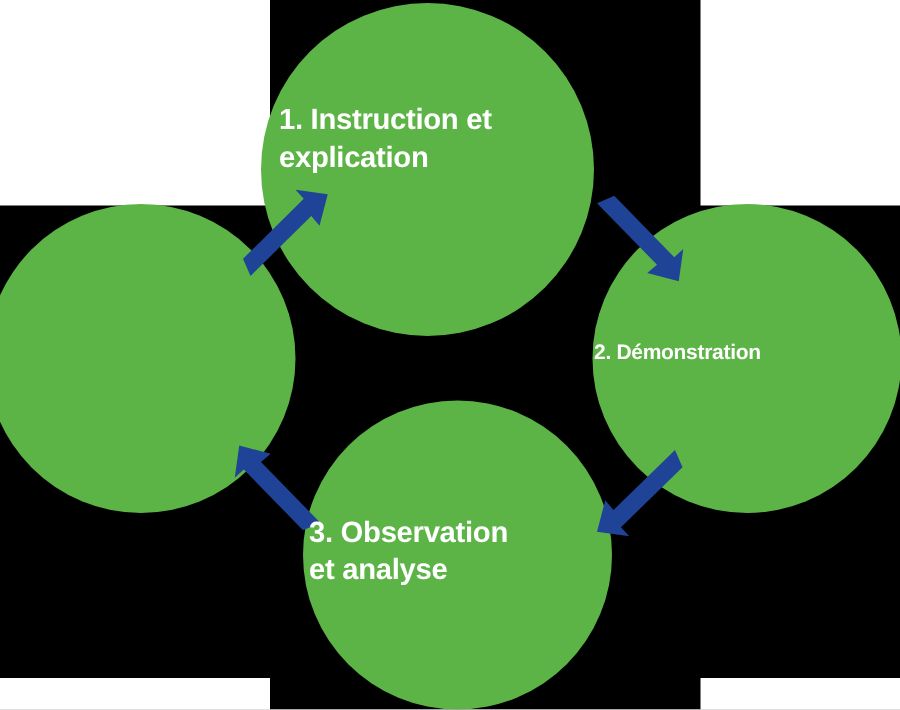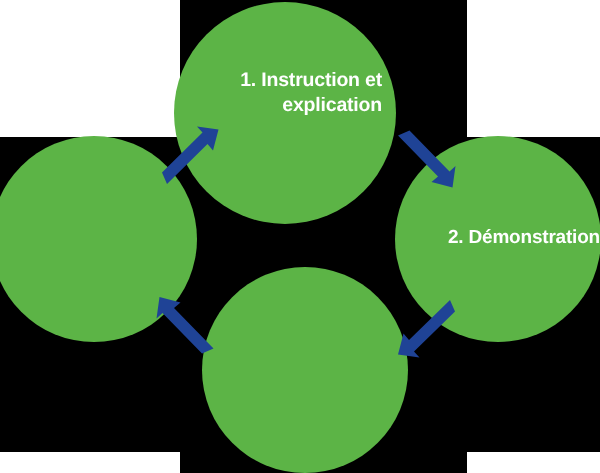--- a/index.html
+++ b/index.html
@@ -27,36 +27,36 @@
     height: 473px;
     display: block;
   }
   .node-label {
     position: absolute;
     color: #ffffff;
     font-family: "Liberation Sans", sans-serif;
     font-weight: bold;
     font-size: 19.5px;
     line-height: 1.28;
-    text-align: right;
+    text-align: left;
     letter-spacing: -0.2px;
     white-space: pre-line;
     pointer-events: none;
     text-rendering: geometricPrecision;
   }
   #label-step-1 {
     left: 186px;
     top: 68px;
     width: 196px;
   }
   #label-step-2 {
     left: 396px;
     top: 226px;
     width: 204px;
-    font-size: 19px;
+    font-size: 14px;
   }
   #label-step-3 {
     left: 206px;
     top: 343px;
     width: 198px;
   }
   #label-step-4 {
     left: 0px;
     top: 226px;
     width: 198px;
@@ -94,15 +94,17 @@
     <g>
       <path d="M 162.0 172.5 L 202.5 132.5 L 197.0 126.5 L 218.5 129.5 L 213.0 150.5 L 207.5 144.0 L 167.0 184.0 Z" fill="#1f4396"></path>
     </g>
   </svg>
 
   <div class="node-label" id="label-step-1">1. Instruction et
 explication</div>
 
   <div class="node-label" id="label-step-2">2. Démonstration</div>
 
+  <div class="node-label" id="label-step-3">3. Observation
+et analyse</div>
 
 
 </div>
 
 </body></html>

